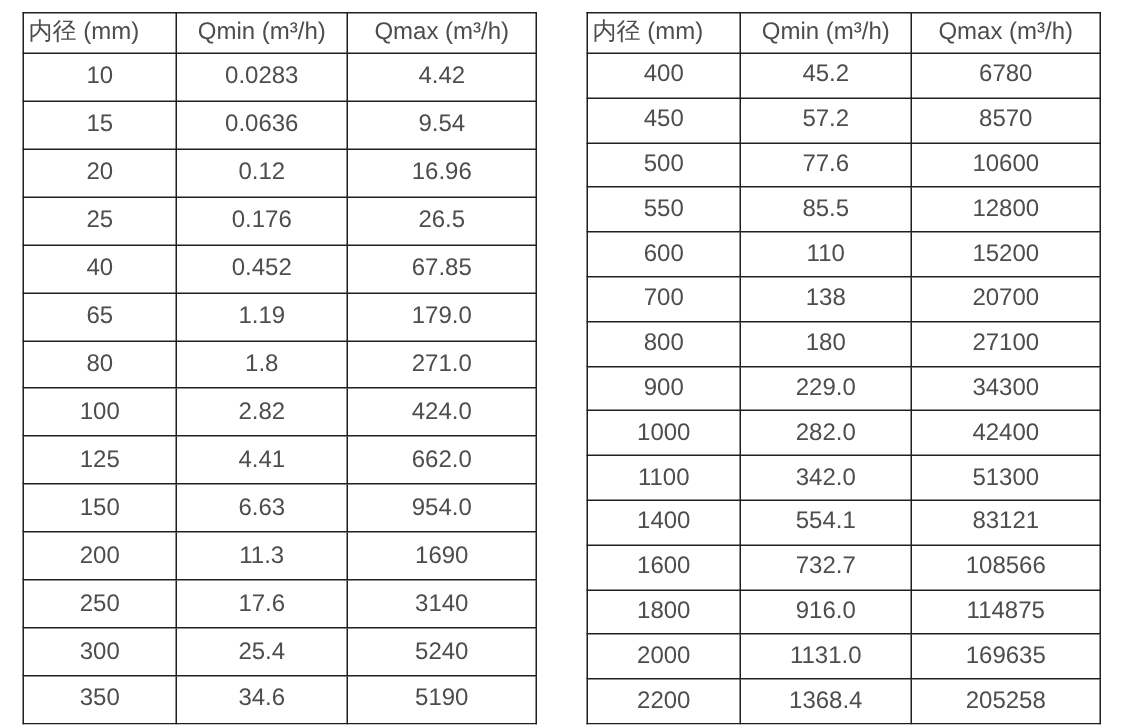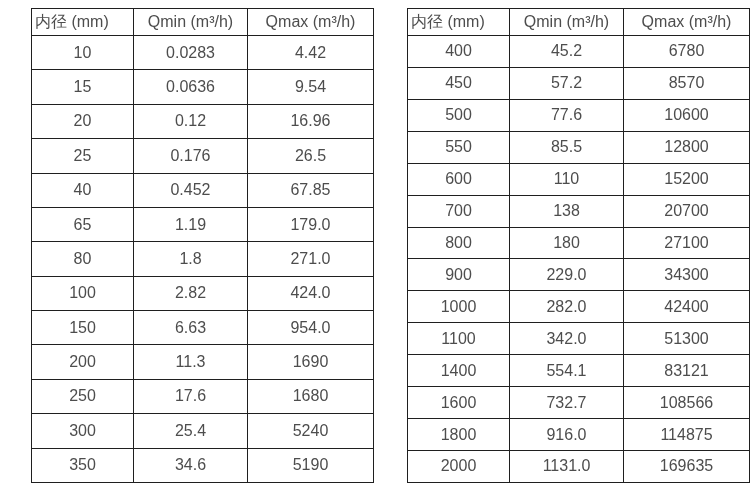--- a/index.html
+++ b/index.html
@@ -12,21 +12,20 @@
     font-family: "Liberation Sans", "DejaVu Sans", sans-serif;
   }
   .page {
     box-sizing: border-box;
     width: 750px;
     height: 483px;
     padding: 8px 0 0 15px;
     display: flex;
     gap: 33px;
     background: #ffffff;
-    justify-content: flex-end;
   }
   table.spec-table {
     border-collapse: collapse;
     table-layout: fixed;
     width: 342px;
     color: #4d4d4d;
     font-size: 16px;
   }
   table.spec-table col.col-diameter { width: 102px; }
   table.spec-table col.col-qmin     { width: 114px; }
@@ -100,33 +99,38 @@
           <td>80</td>
           <td>1.8</td>
           <td>271.0</td>
         </tr>
         <tr>
           <td>100</td>
           <td>2.82</td>
           <td>424.0</td>
         </tr>
         <tr>
+          <td>125</td>
+          <td>4.41</td>
+          <td>662.0</td>
+        </tr>
+        <tr>
           <td>150</td>
           <td>6.63</td>
           <td>954.0</td>
         </tr>
         <tr>
           <td>200</td>
           <td>11.3</td>
           <td>1690</td>
         </tr>
         <tr>
           <td>250</td>
           <td>17.6</td>
-          <td>1680</td>
+          <td>3140</td>
         </tr>
         <tr>
           <td>300</td>
           <td>25.4</td>
           <td>5240</td>
         </tr>
         <tr>
           <td>350</td>
           <td>34.6</td>
           <td>5190</td>
@@ -211,16 +215,21 @@
         <tr>
           <td>1800</td>
           <td>916.0</td>
           <td>114875</td>
         </tr>
         <tr>
           <td>2000</td>
           <td>1131.0</td>
           <td>169635</td>
         </tr>
+        <tr>
+          <td>2200</td>
+          <td>1368.4</td>
+          <td>205258</td>
+        </tr>
       </tbody>
   </table>
 
 </div>
 
 </body></html>

